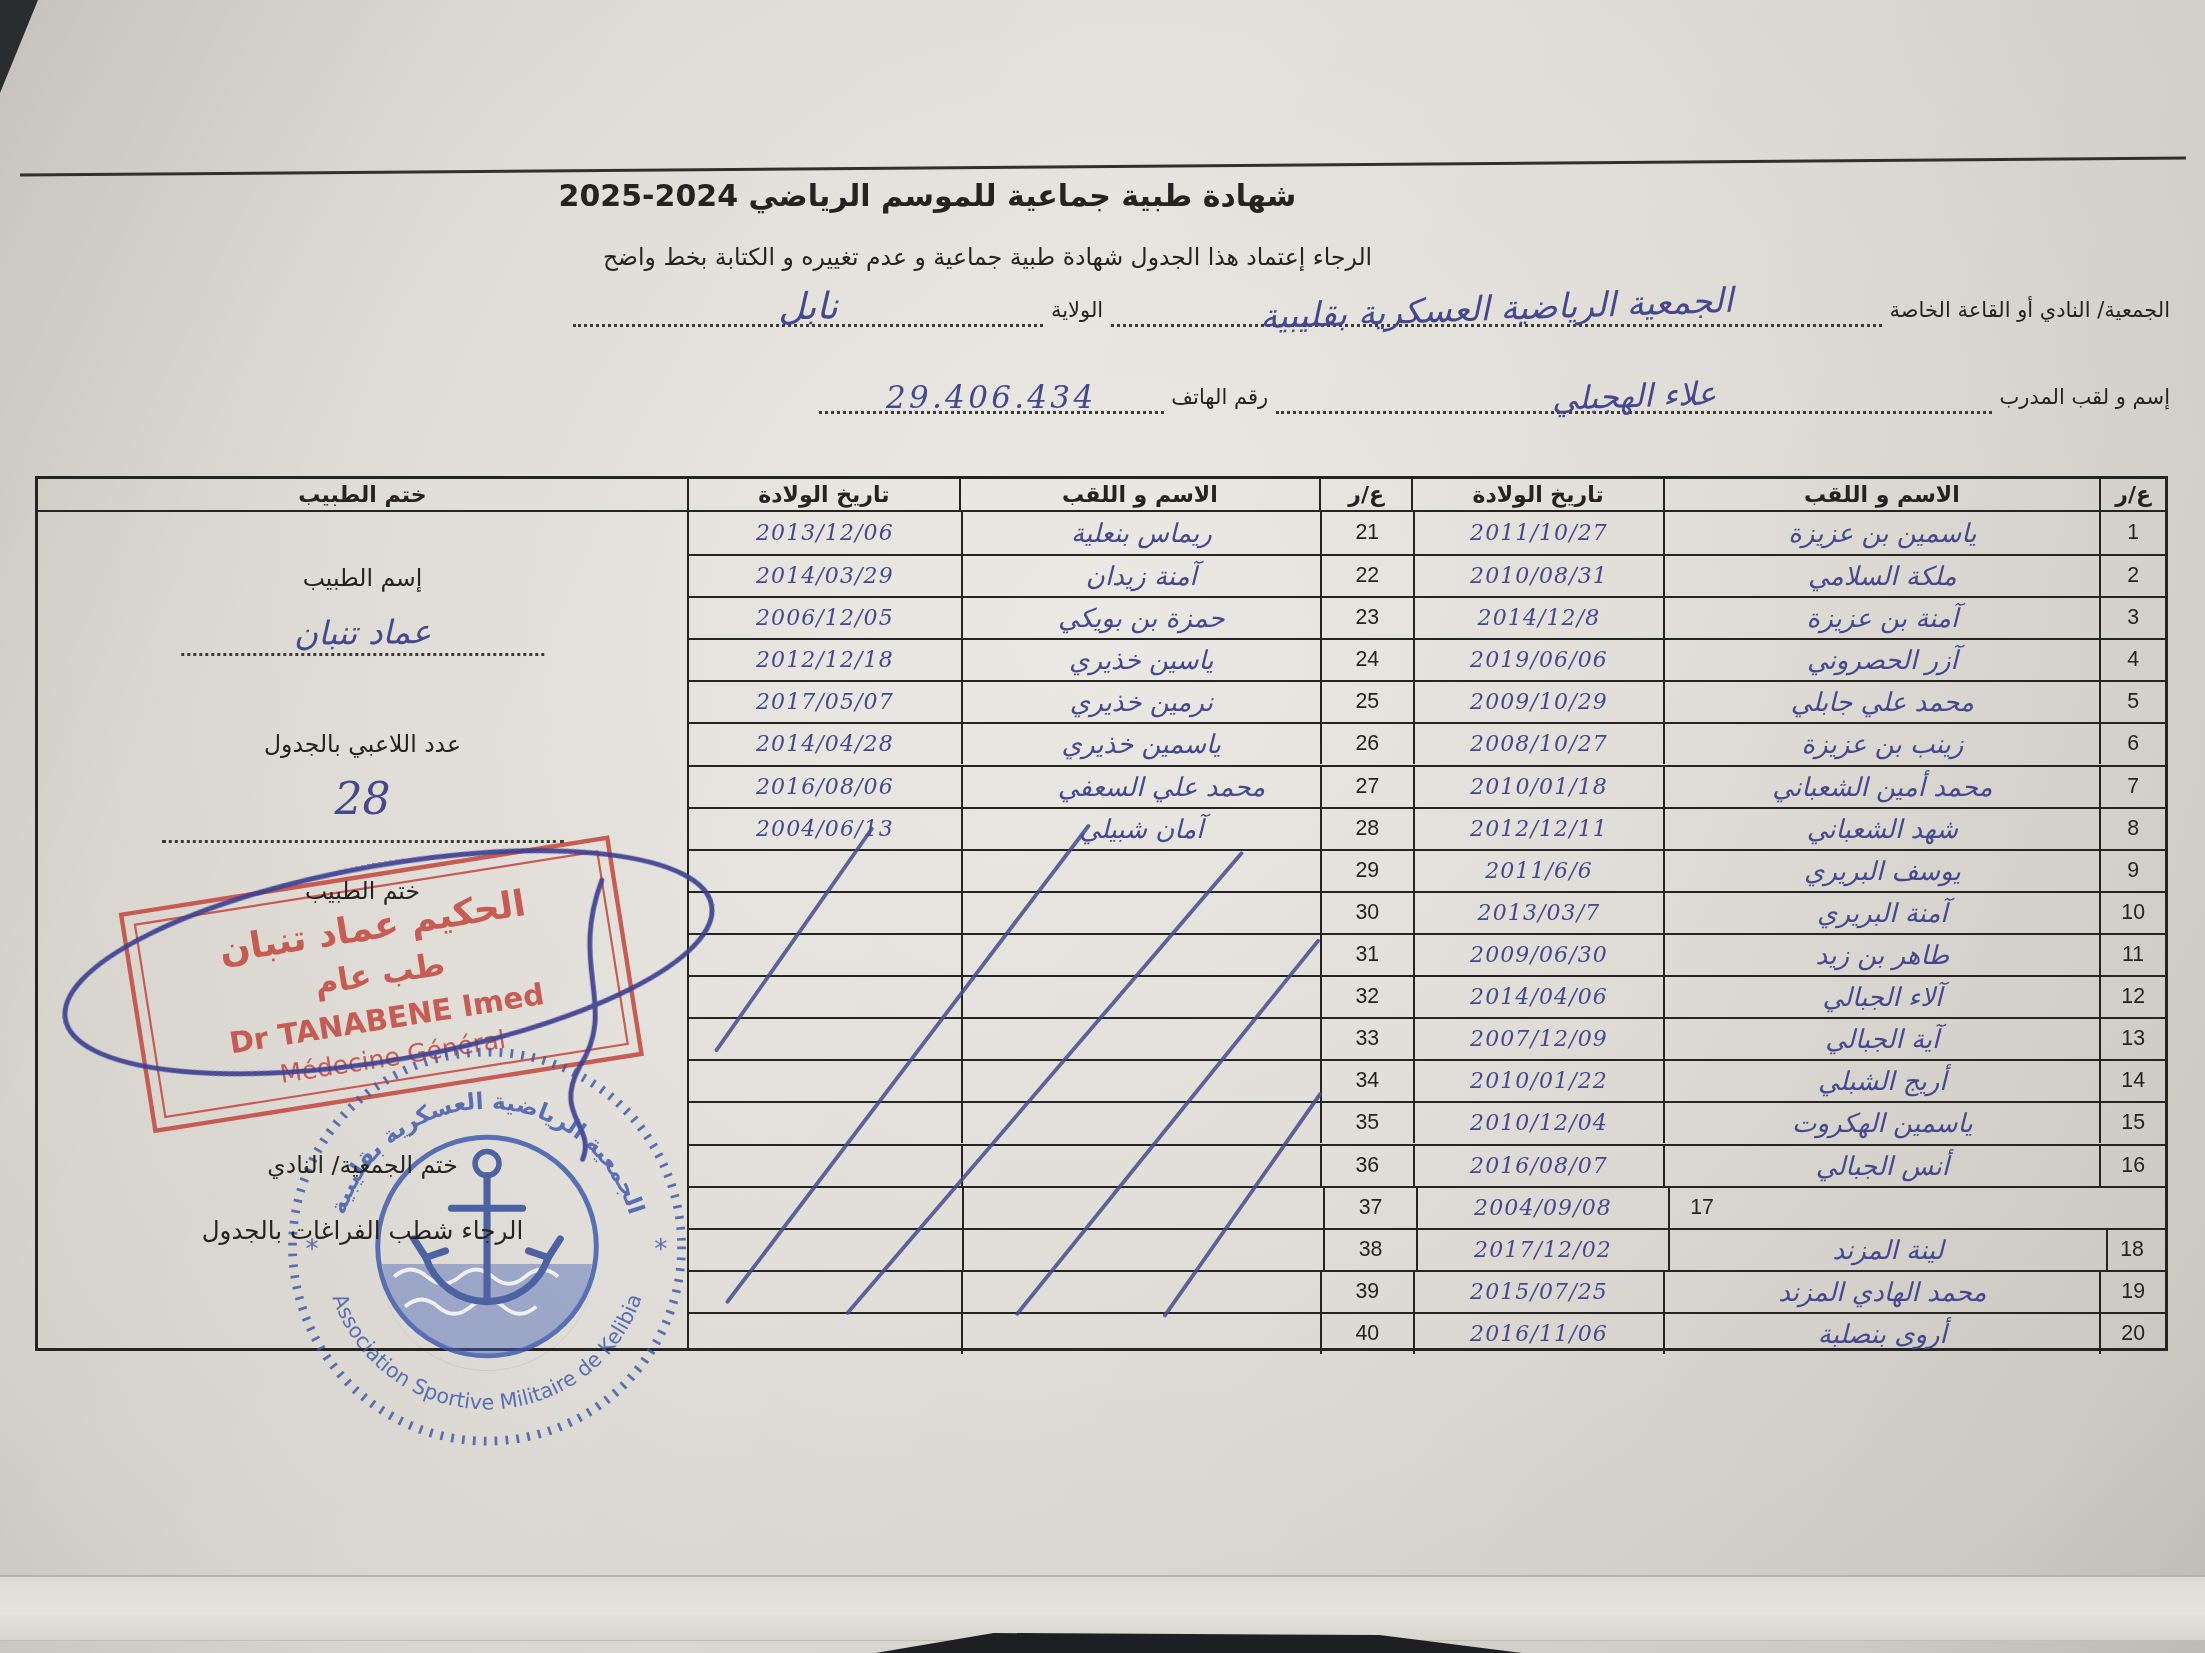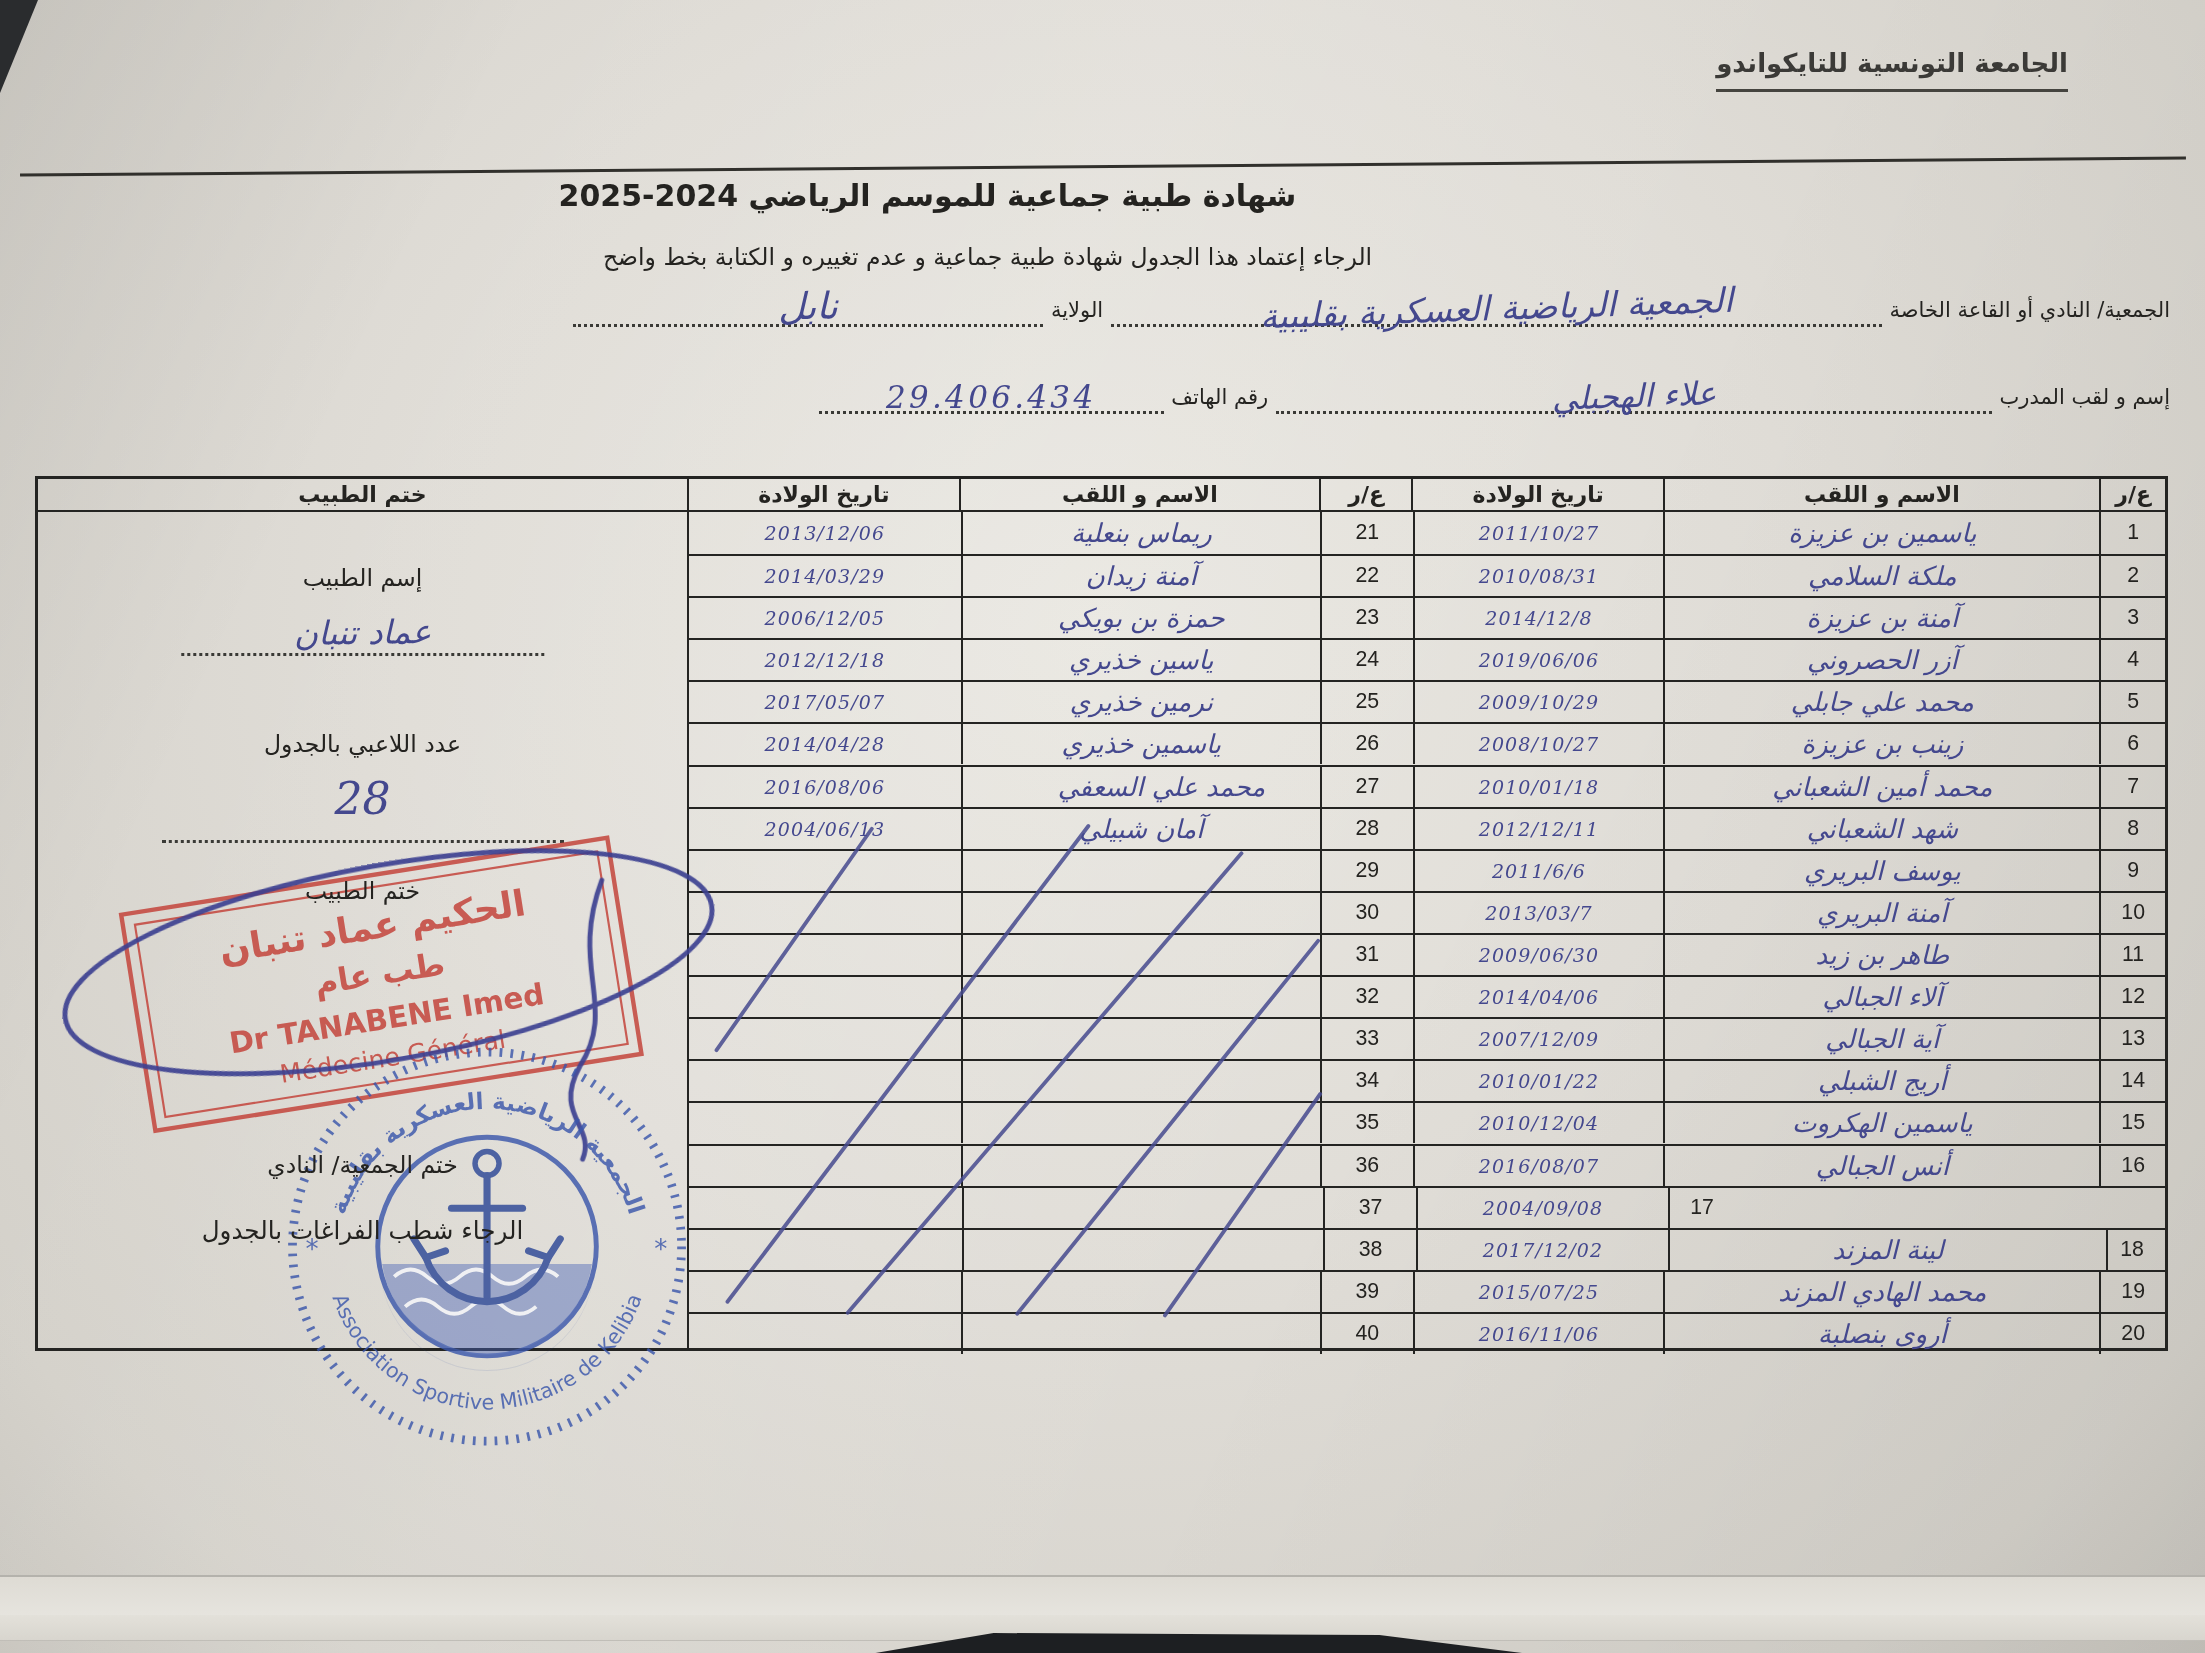--- a/index.html
+++ b/index.html
@@ -52,40 +52,39 @@
   .hcell{box-sizing:border-box;display:flex;align-items:center;justify-content:center;
          font-size:22px;font-weight:bold;color:#242320;border-left:2.2px solid #242422;}
   .hcell.first{border-left:none;}
   .trow{position:absolute;left:651px;right:0;height:42px;display:flex;border-top:2.2px solid #242422;box-sizing:border-box;}
   .trow.first{border-top:none;}
   .cell{box-sizing:border-box;display:flex;align-items:center;justify-content:center;
         border-left:2.2px solid #242422;overflow:visible;line-height:1;}
   .cell.nodl{border-left:none;}
   .cell.num{font-size:21.3px;color:#242320;font-family:"Liberation Sans",sans-serif;}
   .cell.nm{font-size:26px;}
-  .cell.dob{font-size:19px;direction:ltr;letter-spacing:1.1px;}
+  .cell.dob{font-size:22px;direction:ltr;letter-spacing:1.1px;}
   .cell .ink2{font-family:"DejaVu Serif","Liberation Serif",serif;font-style:italic;color:#44488e;white-space:nowrap;}
 
   .coldoc{position:absolute;left:0;top:33px;width:651px;bottom:0;border-left:none;
           box-sizing:border-box;border-right:2.2px solid #242422;}
   .dlab{position:absolute;left:0;right:0;text-align:center;font-size:23.5px;color:#242320;z-index:6;}
   .dink{position:absolute;left:0;right:0;text-align:center;z-index:5;}
   .ddots{position:absolute;left:50%;transform:translateX(-50%);border-bottom:3.8px dotted #3a3a36;z-index:4;}
 
   svg text{font-family:"DejaVu Sans","Liberation Sans",sans-serif;}
   .z5{z-index:5;} .z6{z-index:6;}
 </style>
 </head>
 <body>
 
 <div class="photo">
   <div class="paper">
     <div class="shade s1"></div>
 
-    <div class="org">الجامعة التونسية للتايكواندو</div>
     <div class="rule"></div>
 
     <div class="title">شهادة طبية جماعية للموسم الرياضي 2024-2025</div>
     <div class="subtitle">الرجاء إعتماد هذا الجدول شهادة طبية جماعية و عدم تغييره و الكتابة بخط واضح</div>
 
     <div class="frow frowA">
       <div class="flabel">الجمعية/ النادي أو القاعة الخاصة</div>
       <div class="fline clubline">
         <span class="ink big">الجمعية الرياضية العسكرية بقليبية</span>
       </div>

